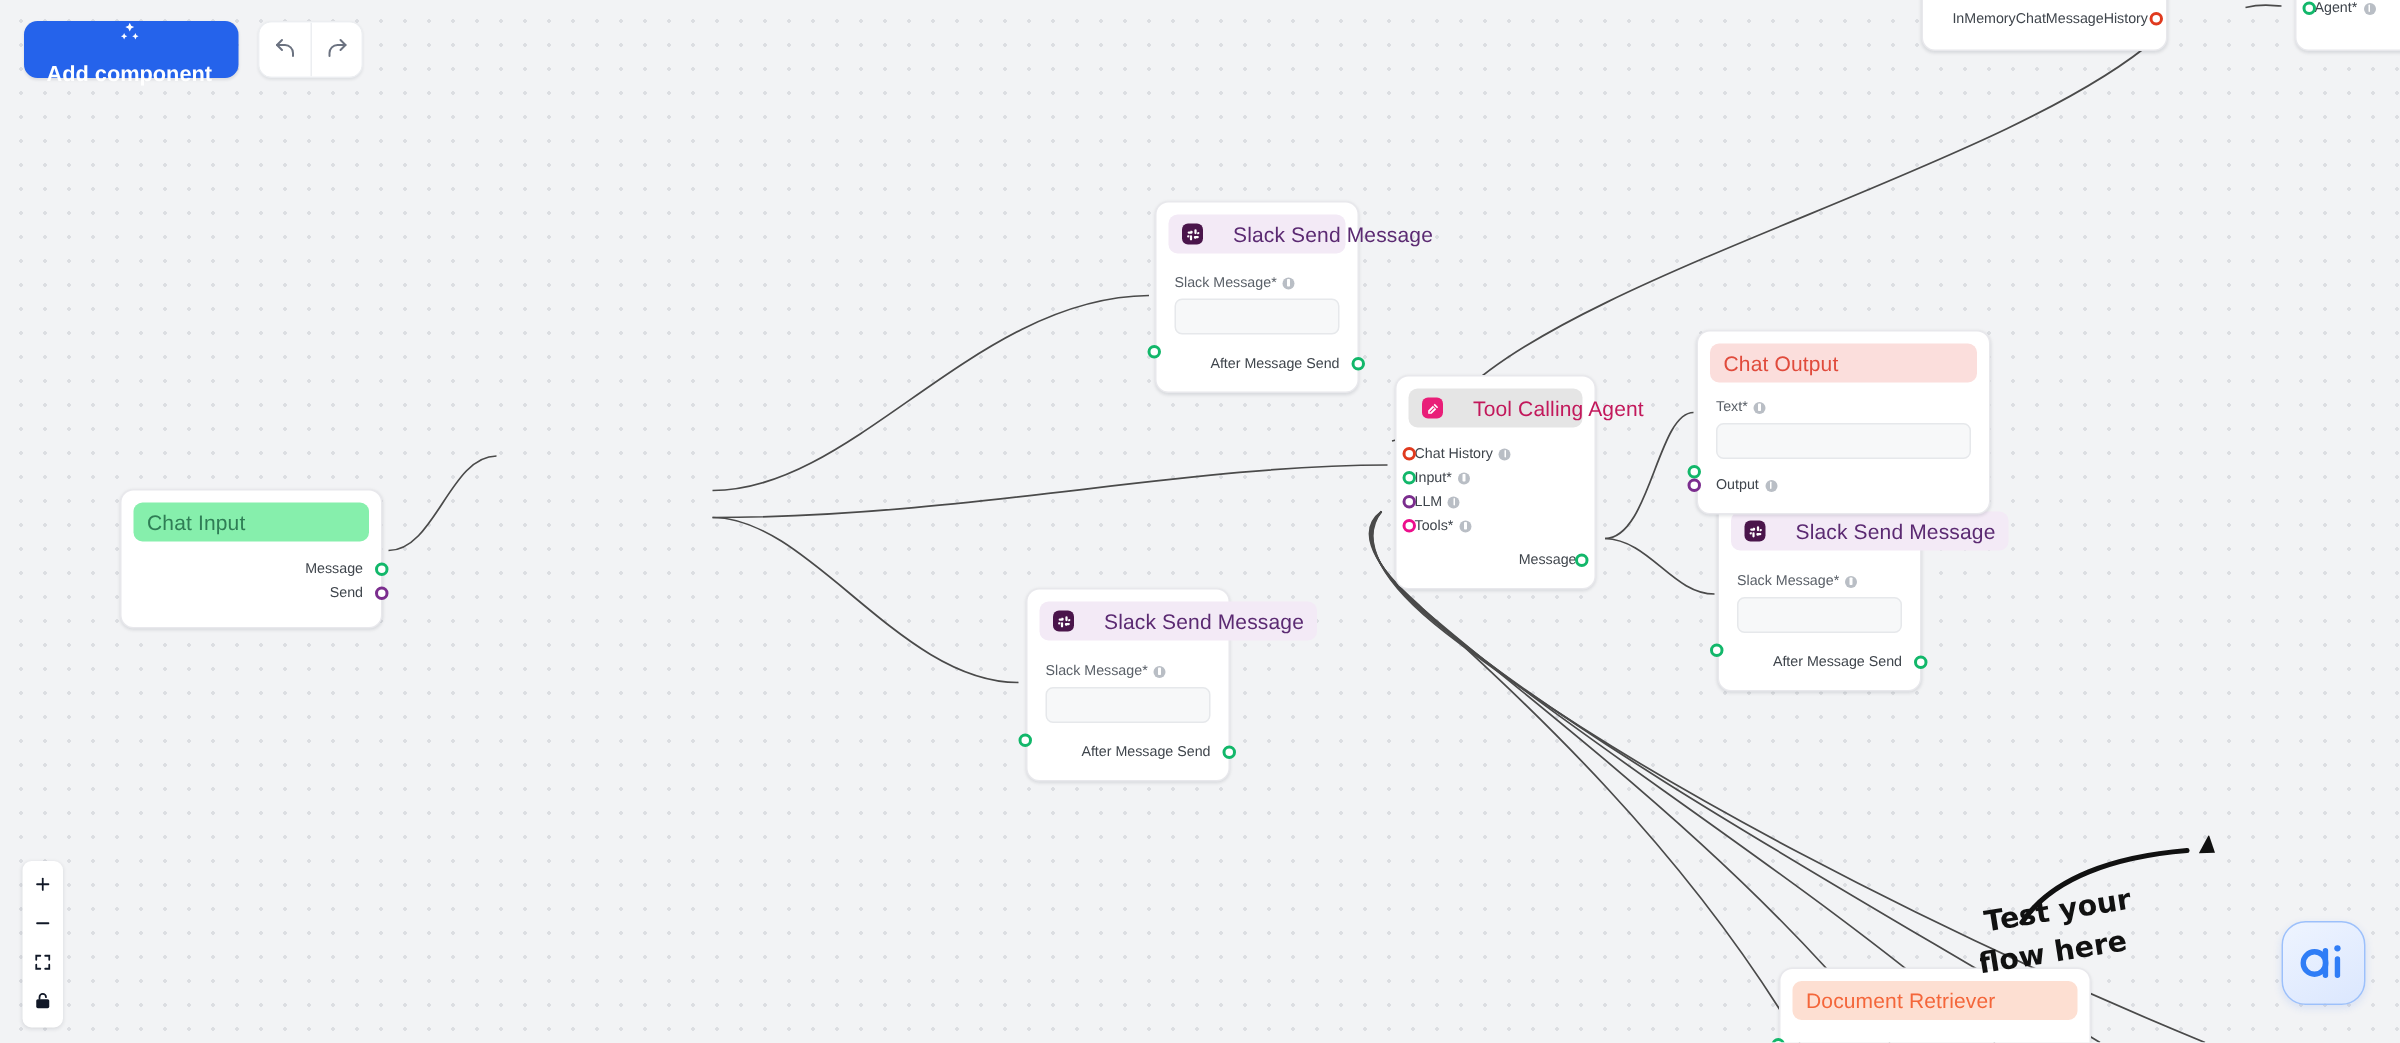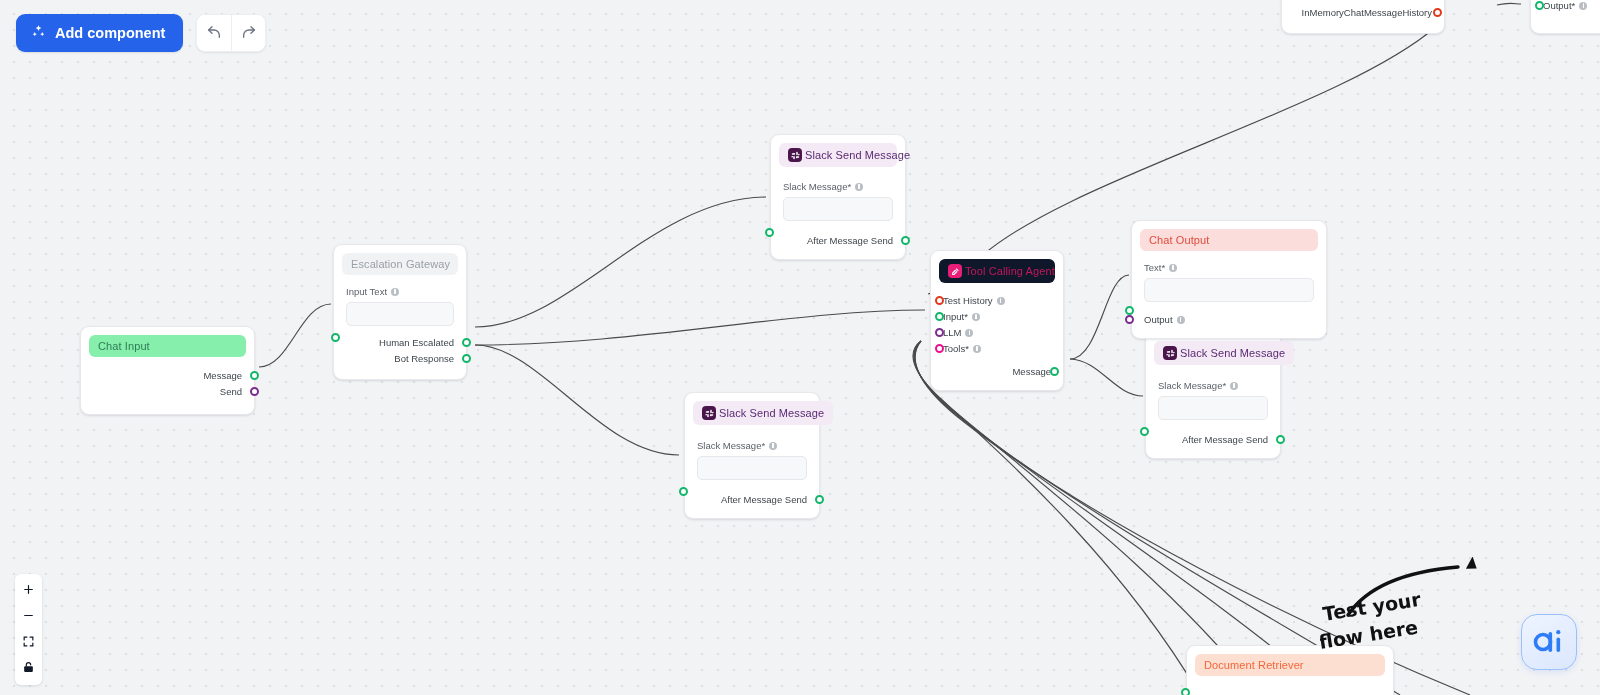--- a/index.html
+++ b/index.html
@@ -43,33 +43,33 @@
     background: #ffffff;
     border-radius: 9px;
     border: 1px solid #e8e8ec;
     box-shadow: 0 1px 3px rgba(16,24,40,.07), 0 1px 2px rgba(16,24,40,.05);
     z-index: 5;
   }
 
   .node-header {
     display: flex;
     align-items: center;
-    gap: 3px;
+    gap: 20px;
     margin: 8px 8px 0 8px;
     padding: 5px 9px;
     border-radius: 6px;
-    font-size: 11px;
+    font-size: 14px;
     font-weight: 400;
     letter-spacing: .1px;
     white-space: nowrap;
   }
   .node-header.inline { display: inline-flex; }
 
   .hdr-purple { background: #f3eaf6; color: #5b2a72; }
-  .hdr-pink   { background: #0f172a; color: #c2185b; }
+  .hdr-pink   { background: #e5e5e5; color: #c2185b; }
   .hdr-red    { background: #fbdedc; color: #e04b3c; }
   .hdr-orange { background: #fddfd2; color: #f4663a; }
   .hdr-green  { background: #86efac; color: #2f7d55; }
   .hdr-gray   { background: #f1f2f4; color: #9aa0a8; }
 
   .node-body { padding: 11px 12px 10px 12px; position: relative; }
 
   .field-label {
     display: flex;
     align-items: center;
@@ -168,20 +168,21 @@
     color: #fff;
     border: none;
     border-radius: 9px;
     height: 38px;
     padding: 0 18px 0 15px;
     font-family: "Liberation Sans", sans-serif;
     font-size: 14.5px;
     font-weight: bold;
     cursor: pointer;
     box-shadow: 0 1px 2px rgba(16,24,40,.1);
+    flex-direction: column;
   }
   .hist-group {
     display: flex;
     background: #fff;
     border-radius: 9px;
     box-shadow: 0 1px 2px rgba(16,24,40,.08);
     border: 1px solid #eceef1;
     overflow: hidden;
   }
   .hist-btn {
@@ -284,41 +285,20 @@
         <span>Message</span>
         <span class="port right p-green"></span>
       </div>
       <div class="port-row out">
         <span>Send</span>
         <span class="port right p-purple"></span>
       </div>
     </div>
   </div>
 
-  <div class="node" id="n-escalation" style="left:333px; top:244px; width:134px;">
-    <div class="node-header hdr-gray">
-      <span>Escalation Gateway</span>
-    </div>
-    <div class="node-body" style="padding-bottom:12px;">
-      <div class="field-label">
-        <span>Input Text</span>
-        <span class="info-dot"></span>
-      </div>
-      <div class="field-input"></div>
-      <span class="port p-green" style="left:-3px; top:58px;"></span>
-      <div class="port-row out" style="margin-top:9px;">
-        <span>Human Escalated</span>
-        <span class="port right p-green"></span>
-      </div>
-      <div class="port-row out">
-        <span>Bot Response</span>
-        <span class="port right p-green"></span>
-      </div>
-    </div>
-  </div>
 
   <div class="node" id="n-slack-top" style="left:770px; top:134px; width:136px;">
     <div class="node-header hdr-purple">
       <span class="slack-ico">
         <svg width="9" height="9" viewBox="0 0 24 24" fill="#ffffff">
           <path d="M5 15a2 2 0 11-2-2h2v2zm1 0a2 2 0 114 0v5a2 2 0 11-4 0v-5zM9 5a2 2 0 11-2 2V5h2zm0 1a2 2 0 010 4H4a2 2 0 010-4h5zm10 3a2 2 0 112 2h-2V9zm-1 0a2 2 0 11-4 0V4a2 2 0 114 0v5zm-3 10a2 2 0 112-2v2h-2zm0-1a2 2 0 010-4h5a2 2 0 010 4h-5z"></path>
         </svg>
       </span>
       <span>Slack Send Message</span>
     </div>
@@ -391,21 +371,21 @@
       <span class="agent-ico">
         <svg width="9" height="9" viewBox="0 0 24 24" fill="#ffffff">
           <path d="M14.7 3.3l-2 2 6 6 2-2-6-6zM11.3 6.7L3 15v6h6l8.3-8.3-6-6zM6.8 18.5H5.5v-1.3l7.5-7.5 1.3 1.3-7.5 7.5z"></path>
         </svg>
       </span>
       <span>Tool Calling Agent</span>
     </div>
     <div class="node-body" style="padding-top:10px; padding-bottom:10px;">
       <div class="port-row">
         <span class="port left p-red" style="left:-8px;"></span>
-        <span>Test History</span>
+        <span>Chat History</span>
         <span class="info-dot"></span>
       </div>
       <div class="port-row">
         <span class="port left p-green" style="left:-8px;"></span>
         <span>Input*</span>
         <span class="info-dot"></span>
       </div>
       <div class="port-row">
         <span class="port left p-purple" style="left:-8px;"></span>
         <span>LLM</span>
@@ -457,21 +437,21 @@
         <span>InMemoryChatMessageHistory</span>
         <span class="port right p-red" style="right:-10px;"></span>
       </div>
     </div>
   </div>
 
   <div class="node" id="n-partial-right" style="left:1530px; top:-30px; width:90px; height:64px;">
     <div class="node-body" style="padding-top:27px;">
       <div class="port-row">
         <span class="port left p-green" style="left:-8px;"></span>
-        <span>Output*</span>
+        <span>Agent*</span>
         <span class="info-dot"></span>
       </div>
     </div>
   </div>
 
   <div id="toolbar">
     <button id="add-component">
       <span>
         <svg width="15" height="15" viewBox="0 0 24 24" fill="#ffffff">
           <path d="M12 1.8l1.5 3.2 3.2 1.5-3.2 1.5L12 11.2l-1.5-3.2L7.3 6.5l3.2-1.5L12 1.8z"></path>

